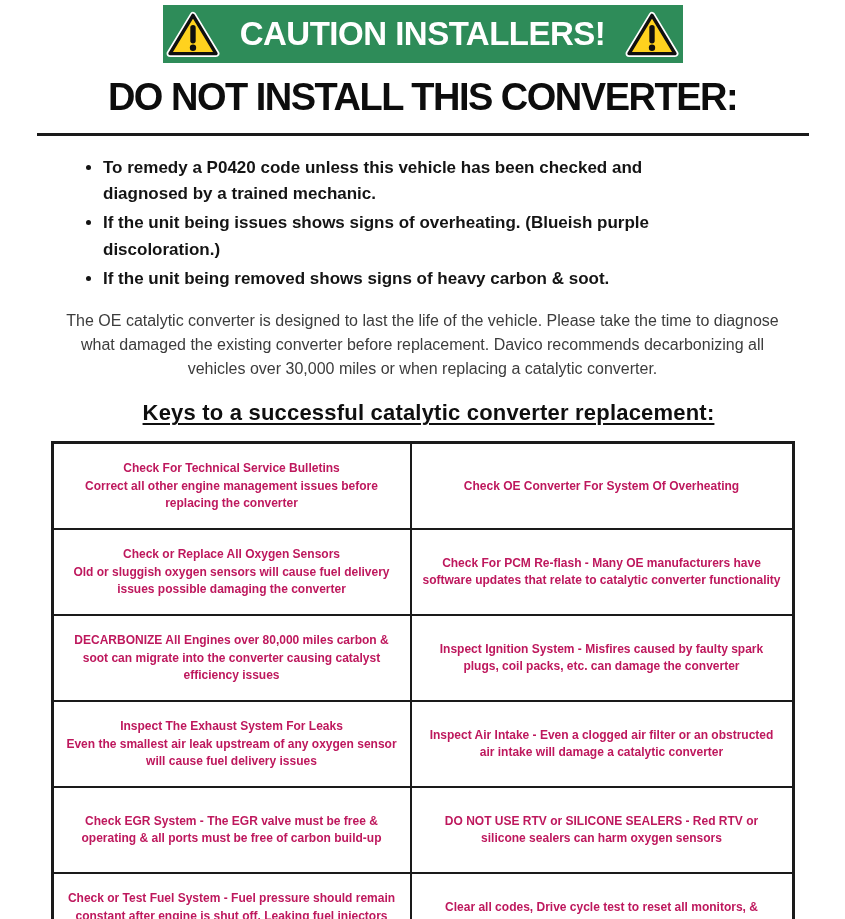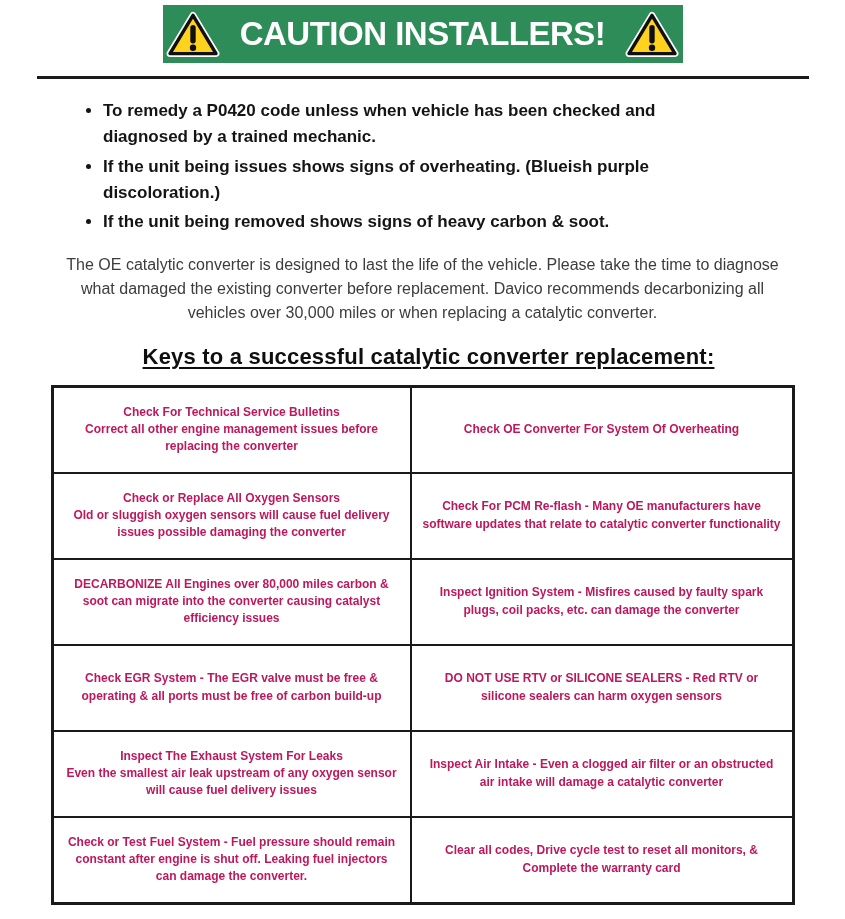--- a/index.html
+++ b/index.html
@@ -134,25 +134,26 @@
     <span class="tri">
       <svg viewBox="0 0 110 96" width="54" height="47" aria-hidden="true">
         <path d="M55 9 L102 87 L8 87 Z" fill="#FFD21E" stroke="#FFFFFF" stroke-width="14" stroke-linejoin="round"></path>
         <path d="M55 9 L102 87 L8 87 Z" fill="#FFD21E" stroke="#101010" stroke-width="7" stroke-linejoin="round"></path>
         <path d="M55 34 L55 61" stroke="#101010" stroke-width="11" stroke-linecap="round"></path>
         <circle cx="55" cy="75" r="6.5" fill="#101010"></circle>
       </svg>
     </span>
   </div>
 
+  <h1 class="title">DO NOT INSTALL THIS CONVERTER:</h1>
 
   <hr class="divider">
 
   <ul class="warnings">
-    <li>To remedy a P0420 code unless when vehicle has been checked and
+    <li>To remedy a P0420 code unless this vehicle has been checked and
 diagnosed by a trained mechanic.</li>
     <li>If the unit being issues shows signs of overheating. (Blueish purple
 discoloration.)</li>
     <li>If the unit being removed shows signs of heavy carbon &amp; soot.</li>
   </ul>
 
   <p class="note">The OE catalytic converter is designed to last the life of the vehicle. Please take the time to diagnose
 what damaged the existing converter before replacement. Davico recommends decarbonizing all
 vehicles over 30,000 miles or when replacing a catalytic converter.</p>
 
@@ -168,27 +169,27 @@
       <tr>
         <td class="col-left">Check or Replace All Oxygen Sensors
 Old or sluggish oxygen sensors will cause fuel delivery issues possible damaging the converter</td>
         <td class="col-right">Check For PCM Re-flash - Many OE manufacturers have software updates that relate to catalytic converter functionality</td>
       </tr>
       <tr>
         <td class="col-left">DECARBONIZE All Engines over 80,000 miles carbon &amp; soot can migrate into the converter causing catalyst efficiency issues</td>
         <td class="col-right">Inspect Ignition System - Misfires caused by faulty spark plugs, coil packs, etc. can damage the converter</td>
       </tr>
       <tr>
-        <td class="col-left">Check EGR System - The EGR valve must be free &amp; operating &amp; all ports must be free of carbon build-up</td>
-        <td class="col-right">DO NOT USE RTV or SILICONE SEALERS - Red RTV or silicone sealers can harm oxygen sensors</td>
-      </tr>
-      <tr>
         <td class="col-left">Inspect The Exhaust System For Leaks
 Even the smallest air leak upstream of any oxygen sensor will cause fuel delivery issues</td>
         <td class="col-right">Inspect Air Intake - Even a clogged air filter or an obstructed air intake will damage a catalytic converter</td>
+      </tr>
+      <tr>
+        <td class="col-left">Check EGR System - The EGR valve must be free &amp; operating &amp; all ports must be free of carbon build-up</td>
+        <td class="col-right">DO NOT USE RTV or SILICONE SEALERS - Red RTV or silicone sealers can harm oxygen sensors</td>
       </tr>
       <tr>
         <td class="col-left">Check or Test Fuel System - Fuel pressure should remain constant after engine is shut off.  Leaking fuel injectors can damage the converter.</td>
         <td class="col-right">Clear all codes,  Drive cycle test to reset all monitors, &amp; Complete the warranty card</td>
       </tr>
     </tbody>
   </table>
 
 </div>
 

